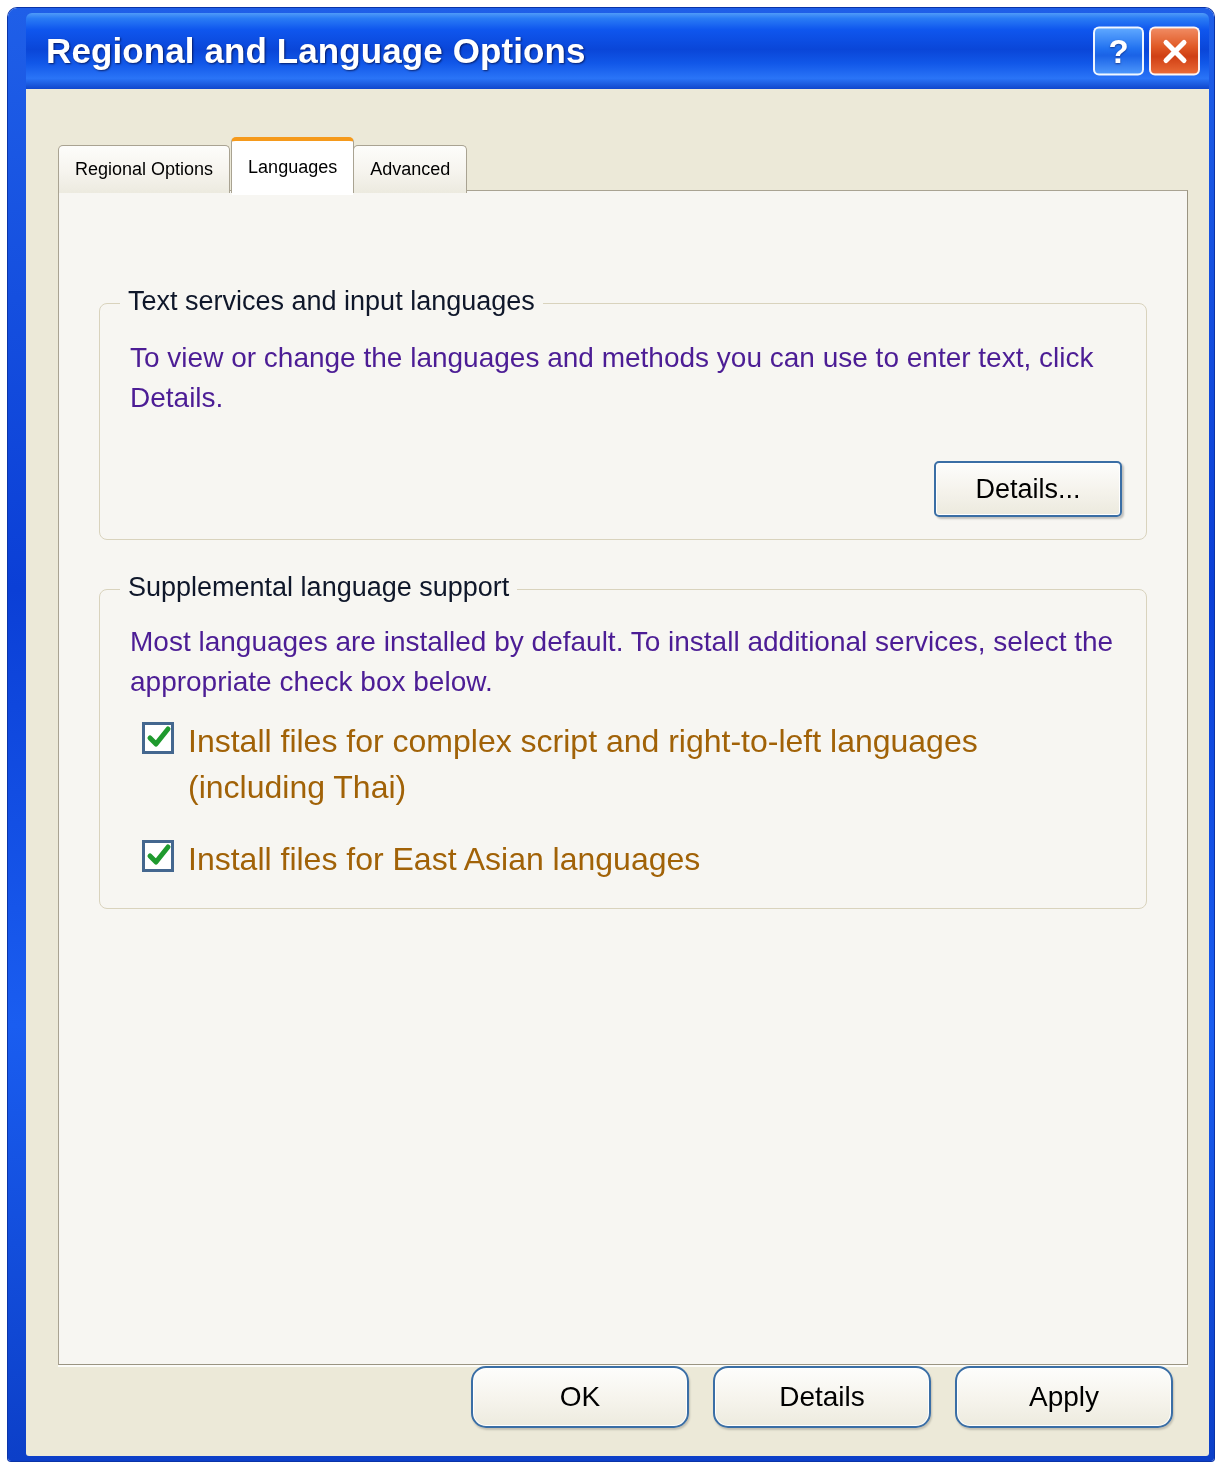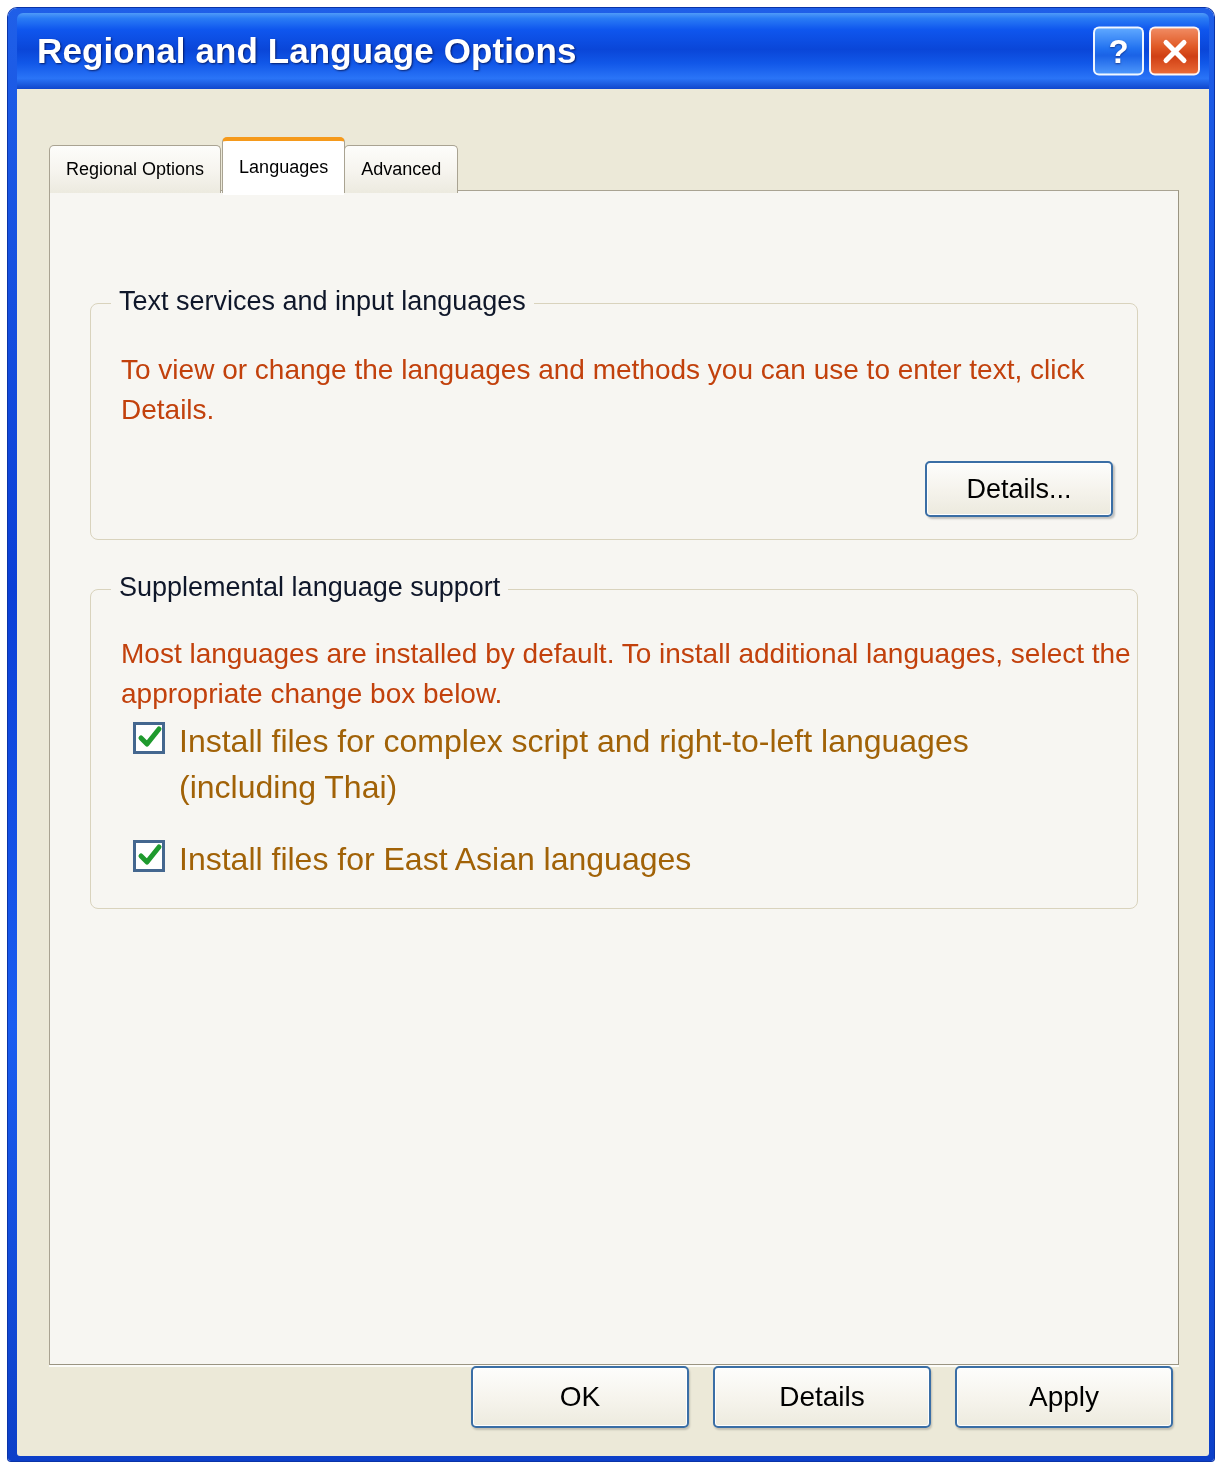--- a/index.html
+++ b/index.html
@@ -11,21 +11,21 @@
     overflow: hidden;
   }
 
   
   #window {
     position: absolute;
     left: 8px; top: 8px;
     width: 1206px; height: 1453px;
     background: linear-gradient(to bottom, #1f5fe8 0%, #0b3fd6 40%, #1a5df0 70%, #0c3fc8 100%);
     border-radius: 9px 9px 3px 3px;
-    padding: 5px 5px 5px 9px;
+    padding: 5px 5px 5px 18px;
     box-shadow: 0 0 0 1px #0a34a8;
   }
 
   
   #titlebar {
     position: relative;
     height: 76px;
     border-radius: 6px 6px 0 0;
     background: linear-gradient(to bottom,
       #4f9bf8 0%, #2a7cf5 7%, #0f56ee 22%,
@@ -145,24 +145,23 @@
     position: absolute;
     top: -18px; left: 20px;
     padding: 0 8px;
     background: #f7f6f2;
     color: #0f172a;
     font-size: 27px;
     white-space: nowrap;
   }
   .gb-text {
     position: absolute;
-    color: #c2410c;
+    color: #4c1d95;
     font-size: 28px;
     line-height: 1.42;
-    margin-top: 12px;
   }
 
   #group-text-services { left: 40px; top: 112px; width: 1048px; height: 237px; }
   #group-text-services .gb-text { left: 30px; top: 34px; width: 1000px; }
 
   #details-button {
     position: absolute;
     right: 24px; bottom: 22px;
     width: 188px; height: 56px;
     border: 2px solid #3a6ea5;
@@ -213,21 +212,21 @@
     bottom: 28px;
     padding-right: 36px;
     display: flex;
     justify-content: flex-end;
     gap: 24px;
     z-index: 3;
   }
   .dlgbutton {
     width: 218px; height: 62px;
     border: 2px solid #3a6ea5;
-    border-radius: 5px;
+    border-radius: 15px;
     background: linear-gradient(to bottom, #fdfdfc 0%, #f6f4ed 52%, #edebdf 100%);
     box-shadow: inset 0 0 0 1px #ffffff, 1px 2px 2px rgba(0,0,0,0.18);
     color: #000000;
     font-size: 28px;
     display: flex; align-items: center; justify-content: center;
     cursor: pointer;
   }
 </style>
 </head>
 <body>
@@ -268,21 +267,21 @@
       <div class="groupbox" id="group-text-services">
         <div class="legend">Text services and input languages</div>
         <div class="gb-text">To view or change the languages and methods you can use to enter text, click Details.</div>
         <div id="details-button">
           <span>Details...</span>
         </div>
       </div>
 
       <div class="groupbox" id="group-supplemental">
         <div class="legend">Supplemental language support</div>
-        <div class="gb-text">Most languages are installed by default. To install additional languages, select the appropriate change box below.</div>
+        <div class="gb-text">Most languages are installed by default. To install additional services, select the appropriate check box below.</div>
 
         <div class="checkrow" id="checkbox-row-complex-script">
           <span class="checkbox">
             <svg width="26" height="26" viewBox="0 0 26 26">
               <path d="M4 13 L10 19 L22 4" stroke="#1f9a2e" stroke-width="5" fill="none" stroke-linecap="round" stroke-linejoin="round"></path>
             </svg>
           </span>
           <span class="label">Install files for complex script and right-to-left languages (including Thai)</span>
         </div>
 

